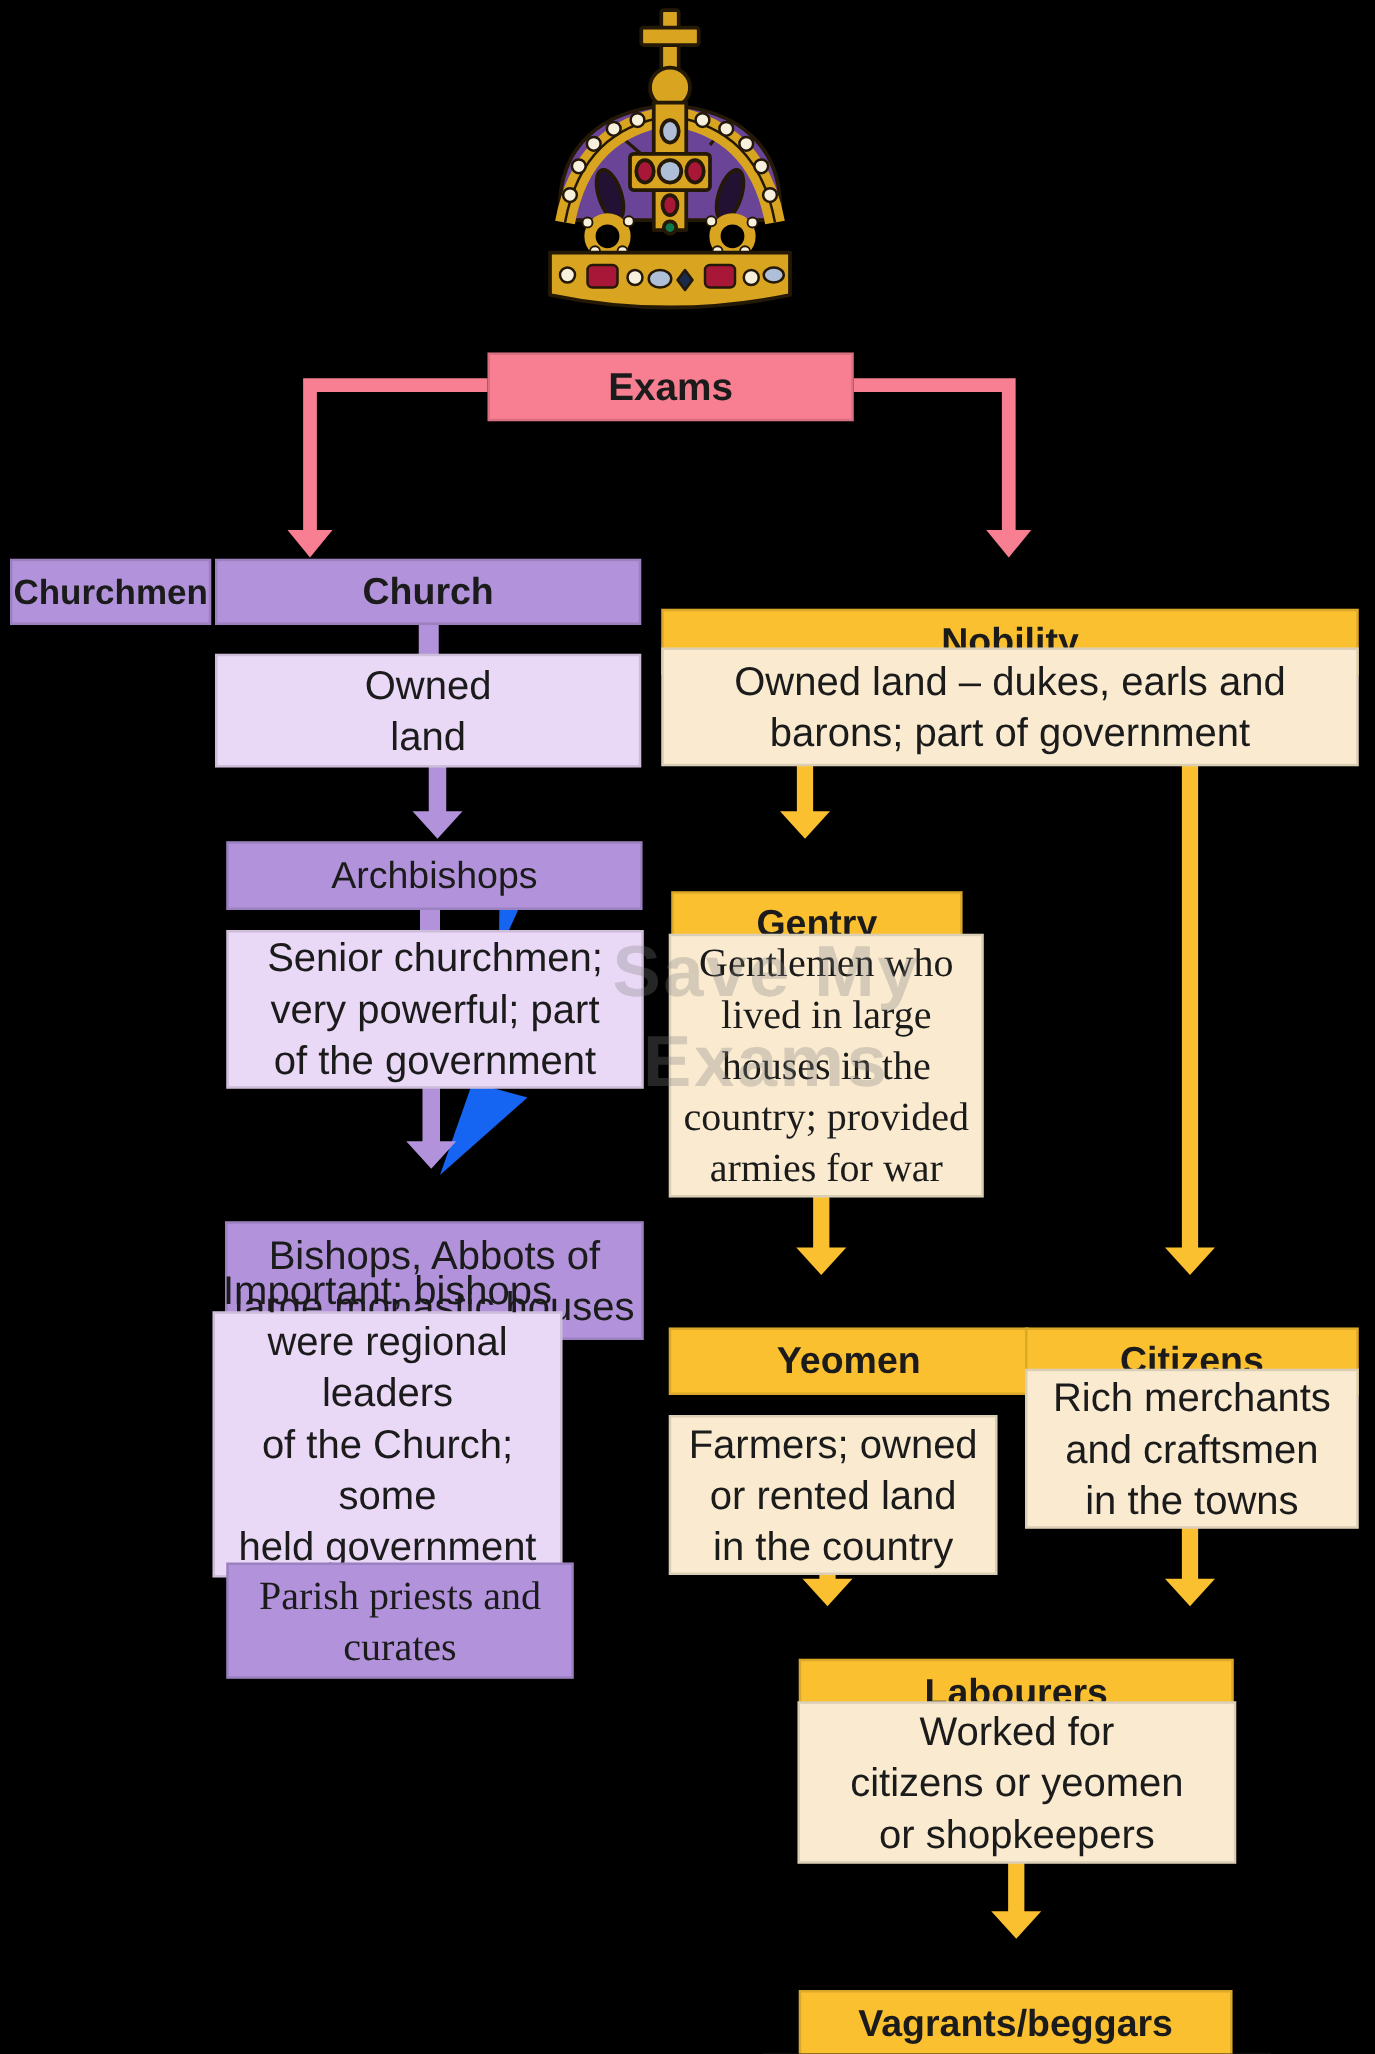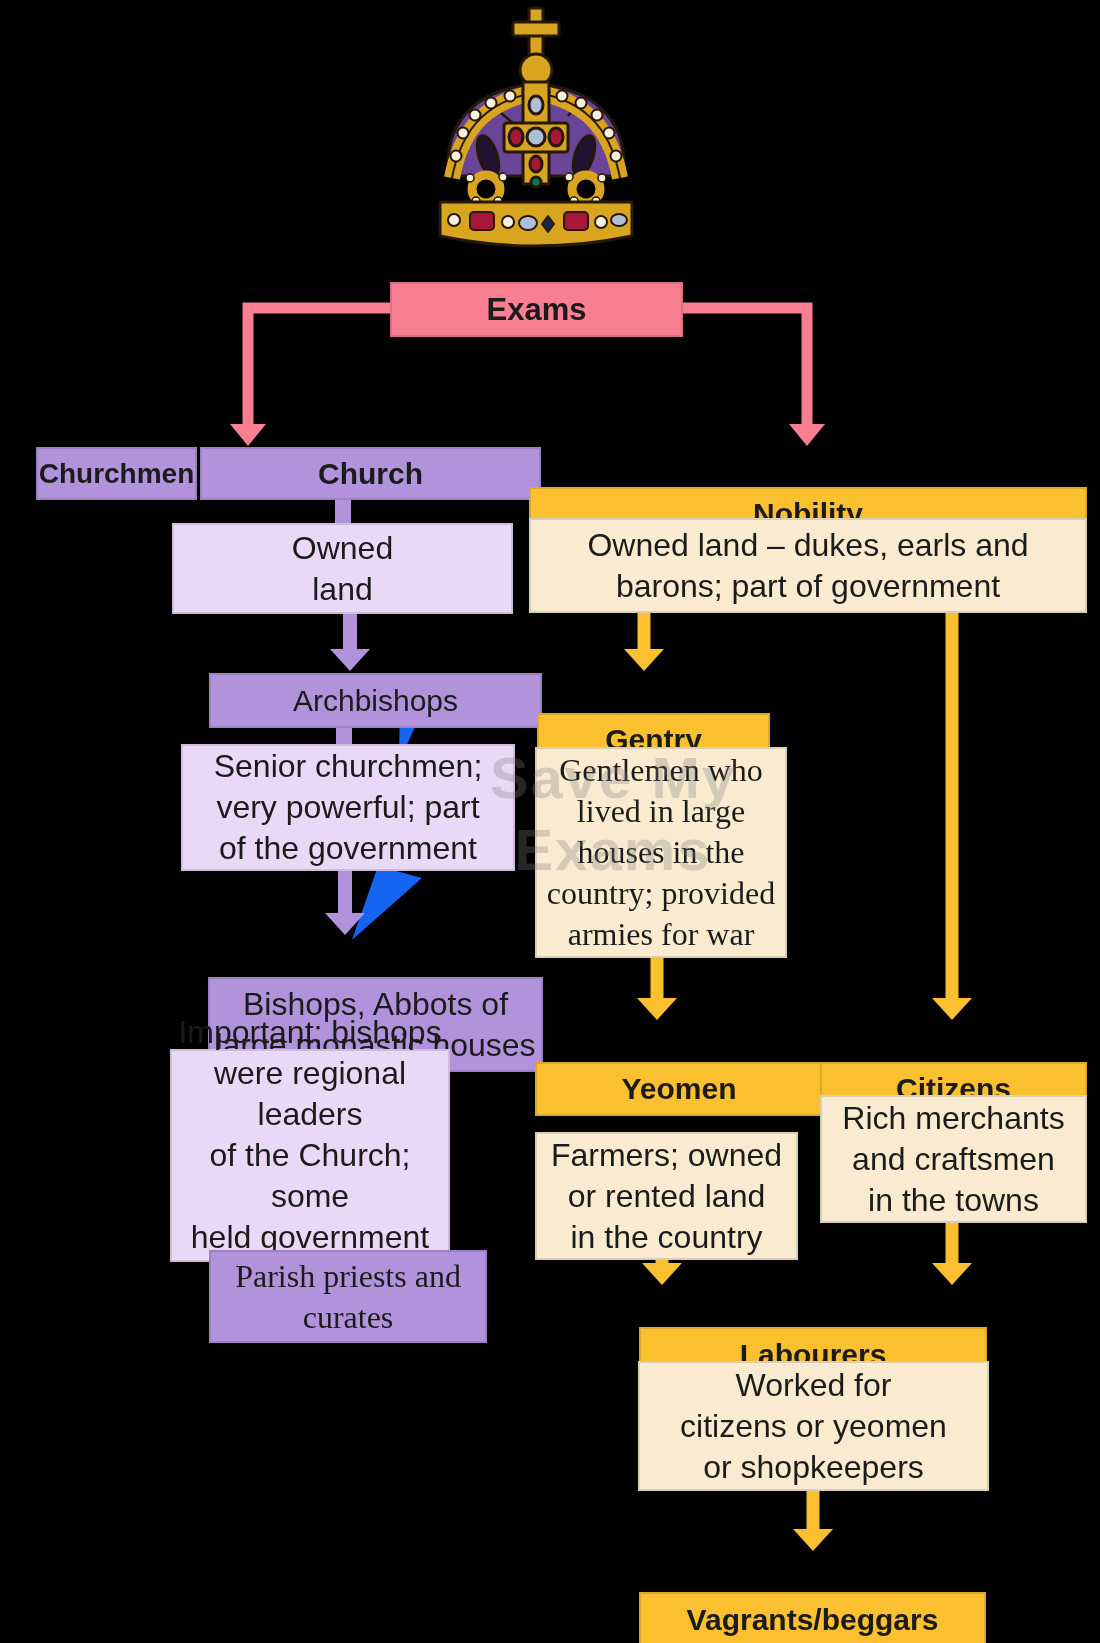--- a/index.html
+++ b/index.html
@@ -14,21 +14,21 @@
   #connector-layer{position:absolute;left:0;top:0;width:1100px;height:1643px;z-index:1;}
   .bx{
     position:absolute;z-index:2;box-sizing:border-box;
     display:flex;align-items:center;justify-content:center;
     text-align:center;white-space:pre-line;
     font-size:32px;line-height:41px;
     border:2px solid rgba(0,0,0,0.12);
   }
   .hd{font-size:30px;font-weight:bold;line-height:34px;}
   .pk{background:var(--pink);}
-  .pm{background:var(--purple);margin-left:28px;}
+  .pm{background:var(--purple);}
   .pl{background:var(--purple-light);}
   .gd{background:var(--gold);margin-top:40px;}
   .cr{background:var(--cream);}
   #crown{position:absolute;left:426px;top:6px;width:220px;height:252px;z-index:2;}
   #watermark{
     position:absolute;left:446px;top:742px;width:334px;z-index:3;
     text-align:center;font-size:58px;font-weight:bold;letter-spacing:2px;
     line-height:72px;color:rgba(125,125,125,0.30);pointer-events:none;white-space:pre-line;
   }
 </style>

